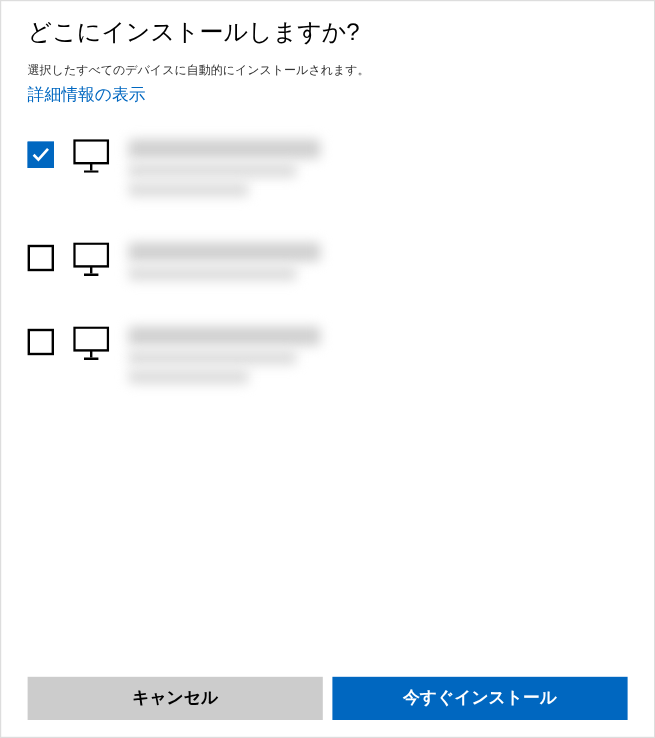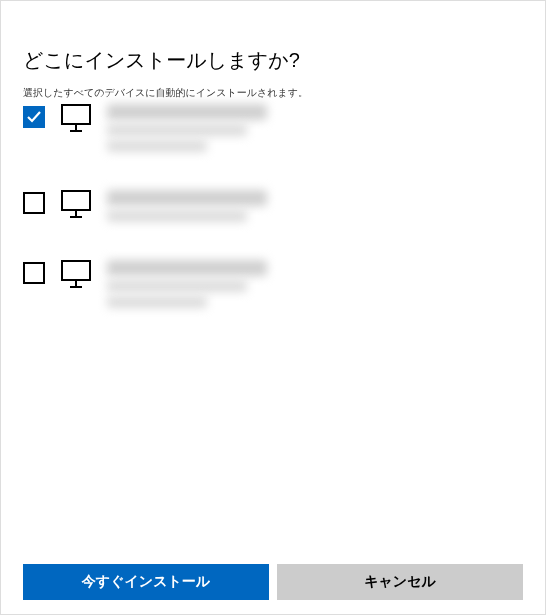--- a/index.html
+++ b/index.html
@@ -5,21 +5,21 @@
   * { box-sizing: border-box; margin: 0; padding: 0; }
   body {
     width: 546px;
     height: 615px;
     font-family: "Yu Gothic UI", "Segoe UI", Meiryo, sans-serif;
     background: #fff;
     position: relative;
     border: 1px solid #ddd;
   }
   .container {
-    padding: 46px 22px 0 22px;
+    padding: 12px 22px 0 22px;
     height: calc(100% - 68px);
   }
   .title {
     font-size: 20px;
     font-weight: 400;
     color: #000;
     margin-bottom: 12px;
   }
   .subtitle {
     font-size: 10px;
@@ -124,20 +124,21 @@
     background: #0067c0;
     color: #fff;
   }
 </style>
 </head>
 <body>
 
 <div class="container">
   <h1 class="title">どこにインストールしますか?</h1>
   <p class="subtitle">選択したすべてのデバイスに自動的にインストールされます。</p>
+  <a class="link">詳細情報の表示</a>
 
   <div class="device-list">
 
     <div class="device-item">
       <div class="checkbox checked">
         <svg viewBox="0 0 16 16">
             <path d="M2 8 L6 12 L14 3" stroke="#fff" stroke-width="2.2" fill="none"></path>
           </svg>
       </div>
       <svg class="device-icon" viewBox="0 0 30 28">
@@ -180,15 +181,15 @@
         <div class="device-name"></div>
         <div class="device-sub"></div>
         <div class="device-sub2"></div>
       </div>
     </div>
 
   </div>
 </div>
 
 <div class="footer">
+  <button class="btn btn-secondary">キャンセル</button>
   <button class="btn btn-primary">今すぐインストール</button>
-  <button class="btn btn-secondary">キャンセル</button>
 </div>
 
 </body></html>

